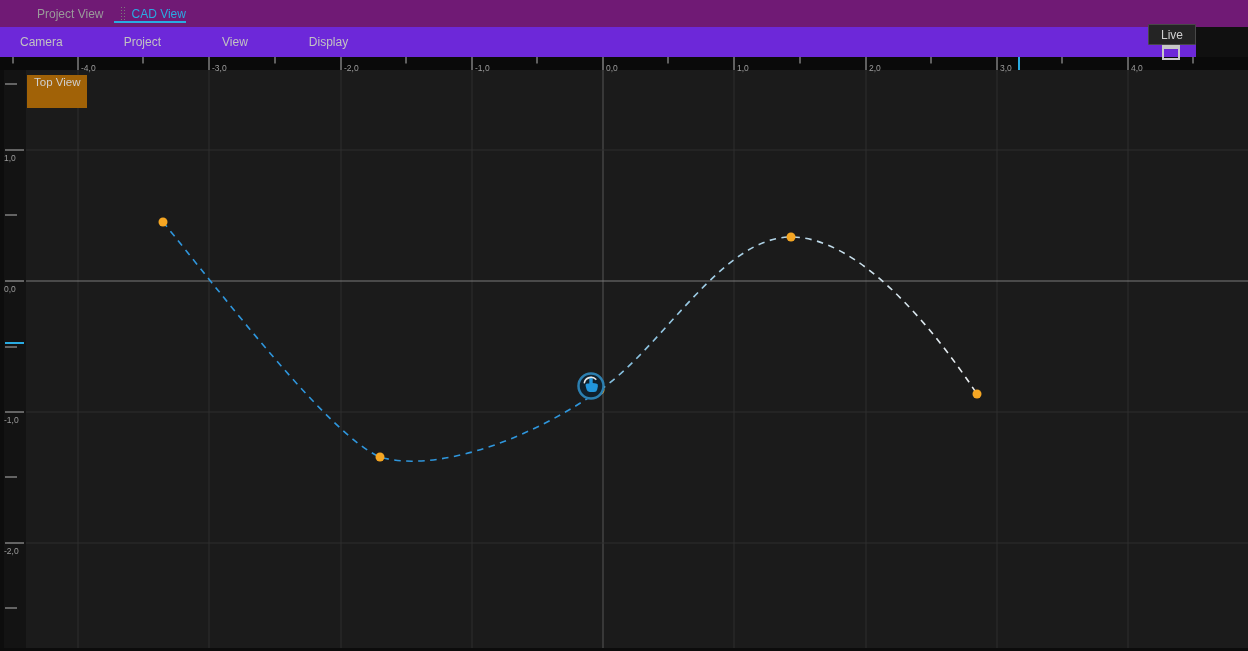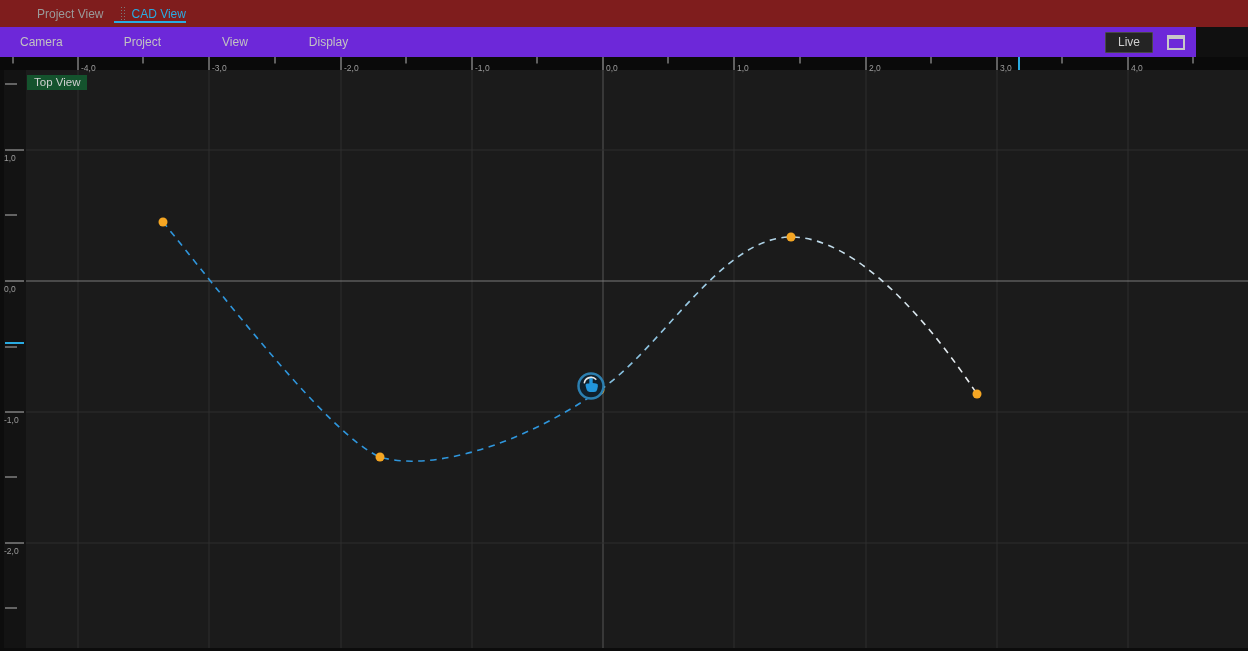--- a/index.html
+++ b/index.html
@@ -1,41 +1,41 @@
 <!DOCTYPE html>
 <html><head>
 <meta charset="utf-8">
 <style>
   html,body{margin:0;padding:0;background:#000;}
   .app{position:relative;width:1248px;height:651px;background:#101010;overflow:hidden;
        font-family:"Liberation Sans",sans-serif;-webkit-font-smoothing:antialiased;}
   
-  .tabbar{position:absolute;left:0;top:0;width:1248px;height:27px;background:#7f1d1d;
+  .tabbar{position:absolute;left:0;top:0;width:1248px;height:27px;background:#701a75;
           display:flex;align-items:center;z-index:3;}
   .tab{font-size:12px;color:#9a9a9a;cursor:default;}
   .tab.inactive{margin-left:37px;}
   .tab-group{position:relative;display:flex;align-items:center;margin-left:18px;height:27px;justify-content:center;}
   .drag-dots{width:4px;height:13px;margin-right:6px;position:relative;}
   .drag-dots::before{content:"";position:absolute;left:0;top:0;width:1px;height:1px;background:#7a7a7a;
      box-shadow:3px 0 #7a7a7a,0 3px #7a7a7a,3px 3px #7a7a7a,0 6px #7a7a7a,3px 6px #7a7a7a,
                 0 9px #7a7a7a,3px 9px #7a7a7a,0 12px #7a7a7a,3px 12px #7a7a7a;}
   .tab.active{color:#29abe2;}
   .tab-underline{position:absolute;left:-7px;top:21px;width:72px;height:2px;background:#29abe2;}
   
   .menubar{position:absolute;left:0;top:27px;width:1196px;height:30px;background:#6d28d9;
            display:flex;align-items:center;z-index:3;gap:41px;}
   .menu-item{font-size:12px;color:#c2c2c2;margin-left:20px;cursor:default;}
-  .menubar-right{margin-left:auto;display:flex;align-items:center;}
+  .menubar-right{margin-left:auto;display:flex;flex-direction:column;}
   .live-btn{width:46px;height:19px;background:#242424;border:1px solid #484848;color:#cfcfcf;
             font-size:12px;display:flex;align-items:center;justify-content:center;border-radius:1px;}
   .maximize{width:14px;height:9px;border:2px solid #c8c8c8;border-top:4px solid #c8c8c8;
             margin-left:14px;margin-right:11px;background:transparent;}
   
-  .viewport-label{position:absolute;left:27px;top:75px;z-index:2;background:#14532d;color:#cfcfcf;
-                  font-size:11.5px;padding:1px 7px 2px 7px;}
+  .viewport-label{position:absolute;left:27px;top:75px;z-index:2;background:#a16207;color:#cfcfcf;
+                  font-size:11.5px;padding:1px 7px 20px 7px;}
   svg{position:absolute;left:0;top:0;z-index:1;}
   text{font-family:"Liberation Sans",sans-serif;}
 </style>
 </head>
 <body>
 
 <div class="app">
 
   <div class="tabbar">
     <div class="tab inactive">Project View</div>

